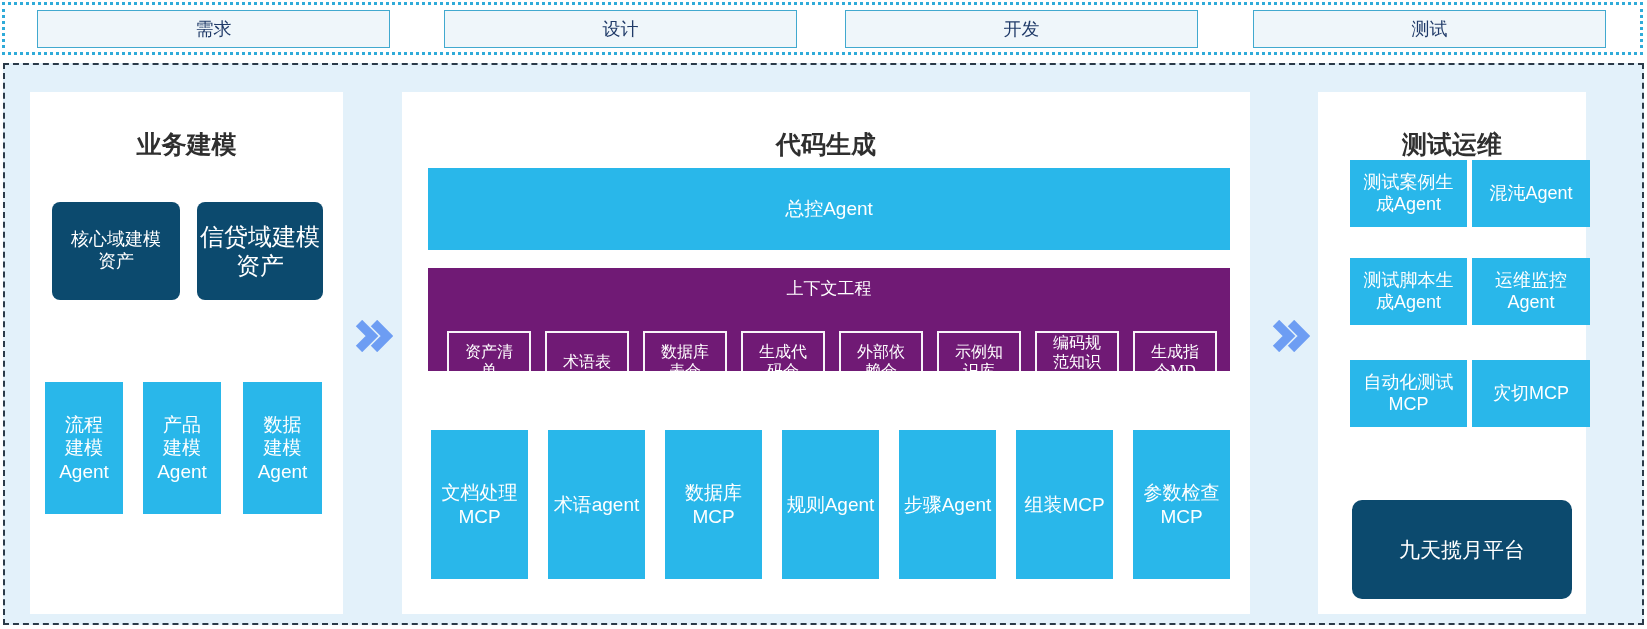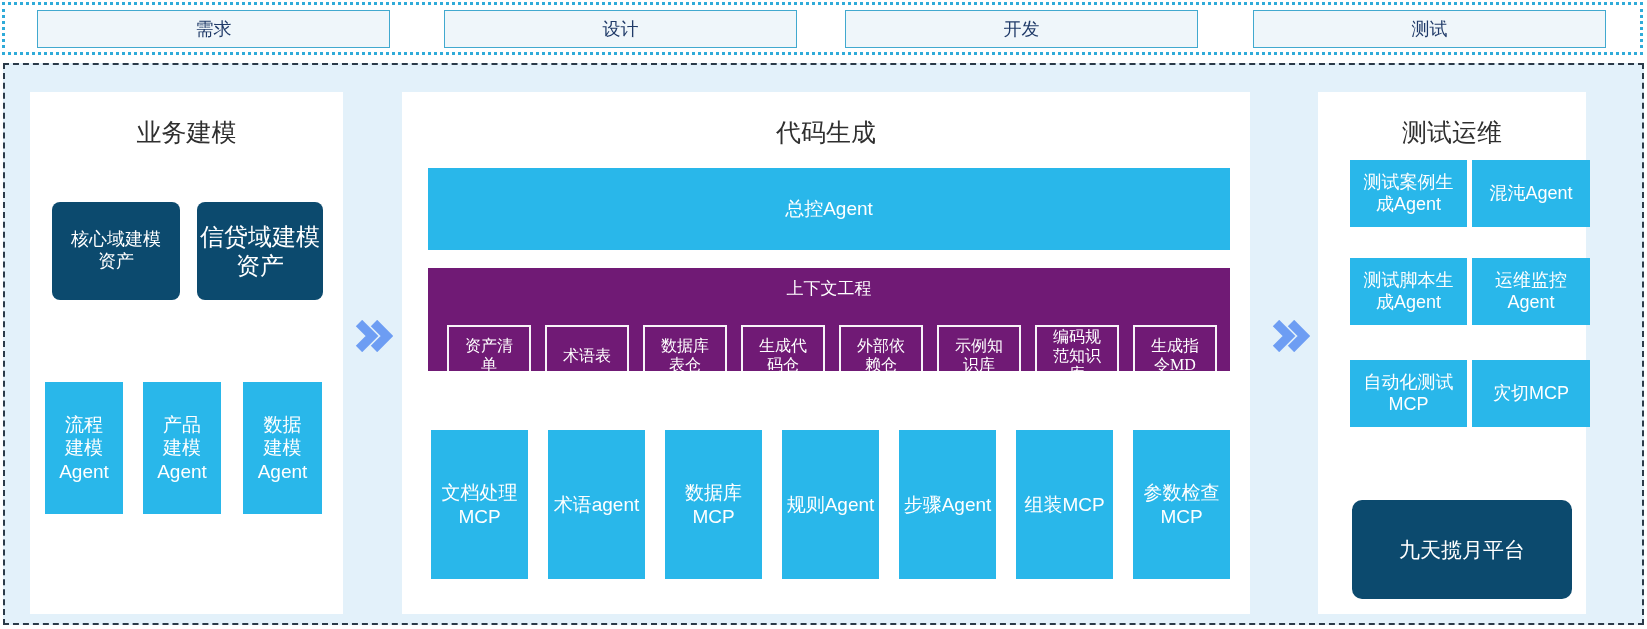--- a/index.html
+++ b/index.html
@@ -21,22 +21,22 @@
   
   .main{
     position:absolute;left:3px;top:63px;width:1641px;height:562px;
     box-sizing:border-box;border:2px dashed #2b3a48;background:#e3f1fa;
   }
   .panel{position:absolute;top:27px;height:522px;background:#ffffff;}
   .panel-left{left:25px;width:313px;}
   .panel-center{left:397px;width:848px;}
   .panel-right{left:1313px;width:268px;}
   .panel-title{
-    margin:0;padding-top:24px;text-align:center;
-    font-size:25px;font-weight:normal;color:#2f2f2f;
+    margin:12px;padding-top:24px;text-align:center;
+    font-size:25px;font-weight:bold;color:#2f2f2f;
   }
   .node{
     position:absolute;display:flex;align-items:center;justify-content:center;
     color:#ffffff;text-align:center;white-space:pre-line;line-height:1.22;
     box-sizing:border-box;
   }
   .cyan{background:#29b7ea;}
   .navy{background:#0c4a6e;border-radius:8px;}
   
   .asset-1{left:22px;top:110px;width:128px;height:98px;font-size:18px;}
@@ -48,21 +48,21 @@
   
   .master-bar{left:26px;top:76px;width:802px;height:82px;font-size:19px;}
   .context-box{
     position:absolute;left:26px;top:176px;width:802px;height:103px;
     background:#701a75;box-sizing:border-box;font-family:Liberation Serif, serif;
   }
   .context-title{
     text-align:center;padding-top:9px;color:#ffffff;font-size:17px;
   }
   .context-items{
-    position:absolute;left:19px;top:57px;display:flex;gap:14px;
+    position:absolute;left:19px;top:63px;display:flex;gap:14px;
   }
   .context-item{
     width:84px;height:62px;box-sizing:border-box;
     border:2px solid rgba(255,255,255,0.95);
     display:flex;align-items:center;justify-content:center;
     color:#ffffff;font-size:16px;line-height:1.18;
     text-align:center;white-space:pre-line;
   }
   .executor-row{
     position:absolute;left:29px;top:338px;display:flex;gap:20px;

